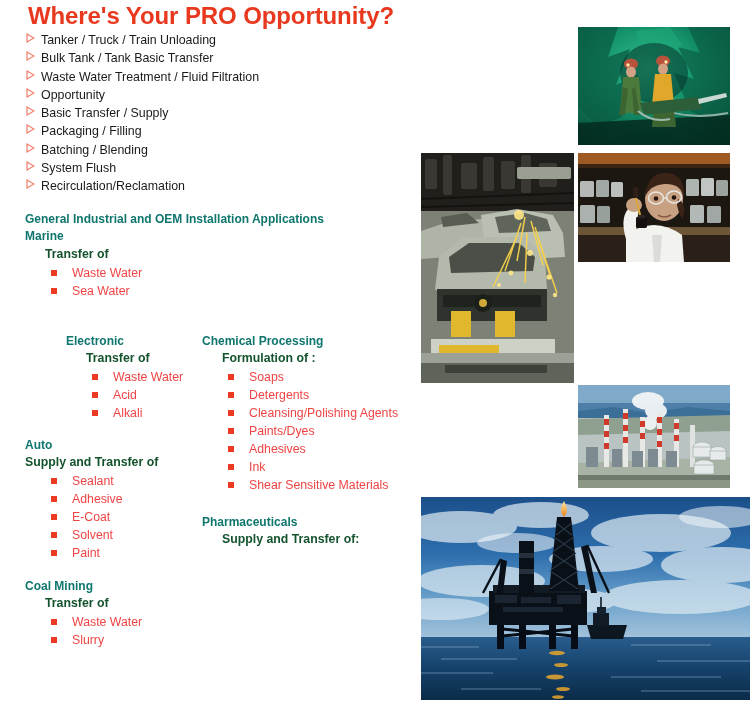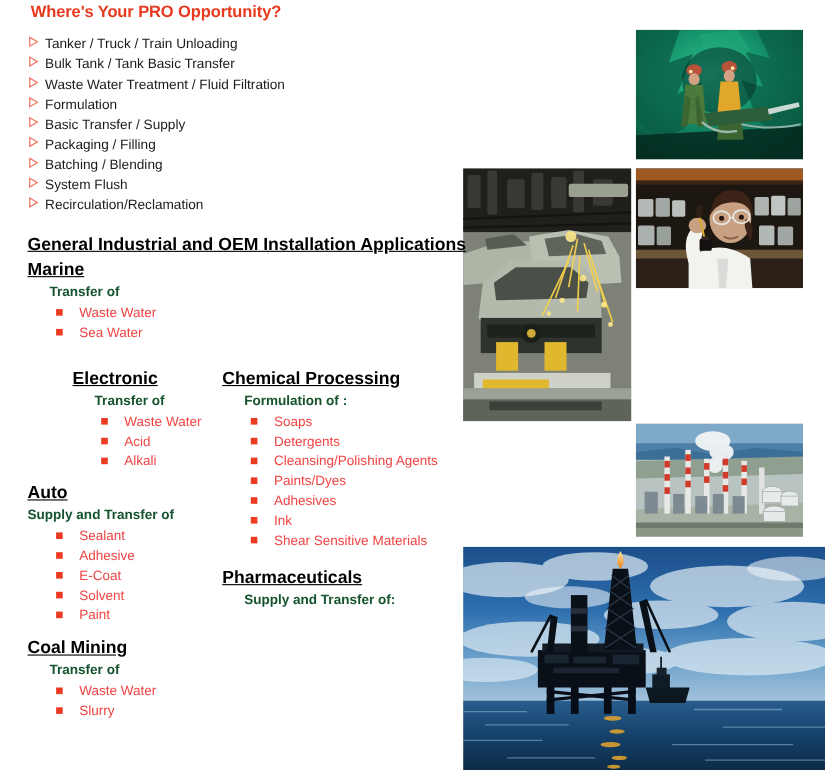--- a/index.html
+++ b/index.html
@@ -33,21 +33,21 @@
   
   .content {
     position: absolute;
     left: 0; top: 0;
     width: 430px; height: 705px;
   }
 
   .title {
     position: absolute;
     left: 28px; top: 2px;
-    font-size: 15px;
+    font-size: 24px;
     font-weight: bold;
     color: #e8391f;
     letter-spacing: -0.1px;
     white-space: nowrap;
   }
 
   
   .arrow-list {
     position: absolute;
     left: 26px; top: 33px;
@@ -66,26 +66,25 @@
   }
   .arrow-mark svg { display: block; }
   .arrow-label {
     font-size: 12.4px;
     color: #1a1a1a;
     white-space: nowrap;
   }
 
   
   .sec-head {
-    font-size: 16px;
+    font-size: 12px;
     font-weight: bold;
-    color: #000000;
+    color: #0f766e;
     white-space: nowrap;
     line-height: 1.45;
-    text-decoration: underline;
   }
   .sub-head {
     font-size: 12.3px;
     font-weight: bold;
     color: #14532d;
     white-space: nowrap;
     line-height: 1.45;
   }
   .sq-row {
     display: flex;
@@ -452,21 +451,21 @@
           </svg>
         </span>
         <span class="arrow-label">Waste Water Treatment / Fluid Filtration</span>
       </div>
       <div class="arrow-row">
         <span class="arrow-mark">
           <svg width="9" height="10" viewBox="0 0 9 10">
             <path d="M1 1 L8 5 L1 9 Z" fill="none" stroke="#ef7d68" stroke-width="1.2"></path>
           </svg>
         </span>
-        <span class="arrow-label">Formulation</span>
+        <span class="arrow-label">Opportunity</span>
       </div>
       <div class="arrow-row">
         <span class="arrow-mark">
           <svg width="9" height="10" viewBox="0 0 9 10">
             <path d="M1 1 L8 5 L1 9 Z" fill="none" stroke="#ef7d68" stroke-width="1.2"></path>
           </svg>
         </span>
         <span class="arrow-label">Basic Transfer / Supply</span>
       </div>
       <div class="arrow-row">

